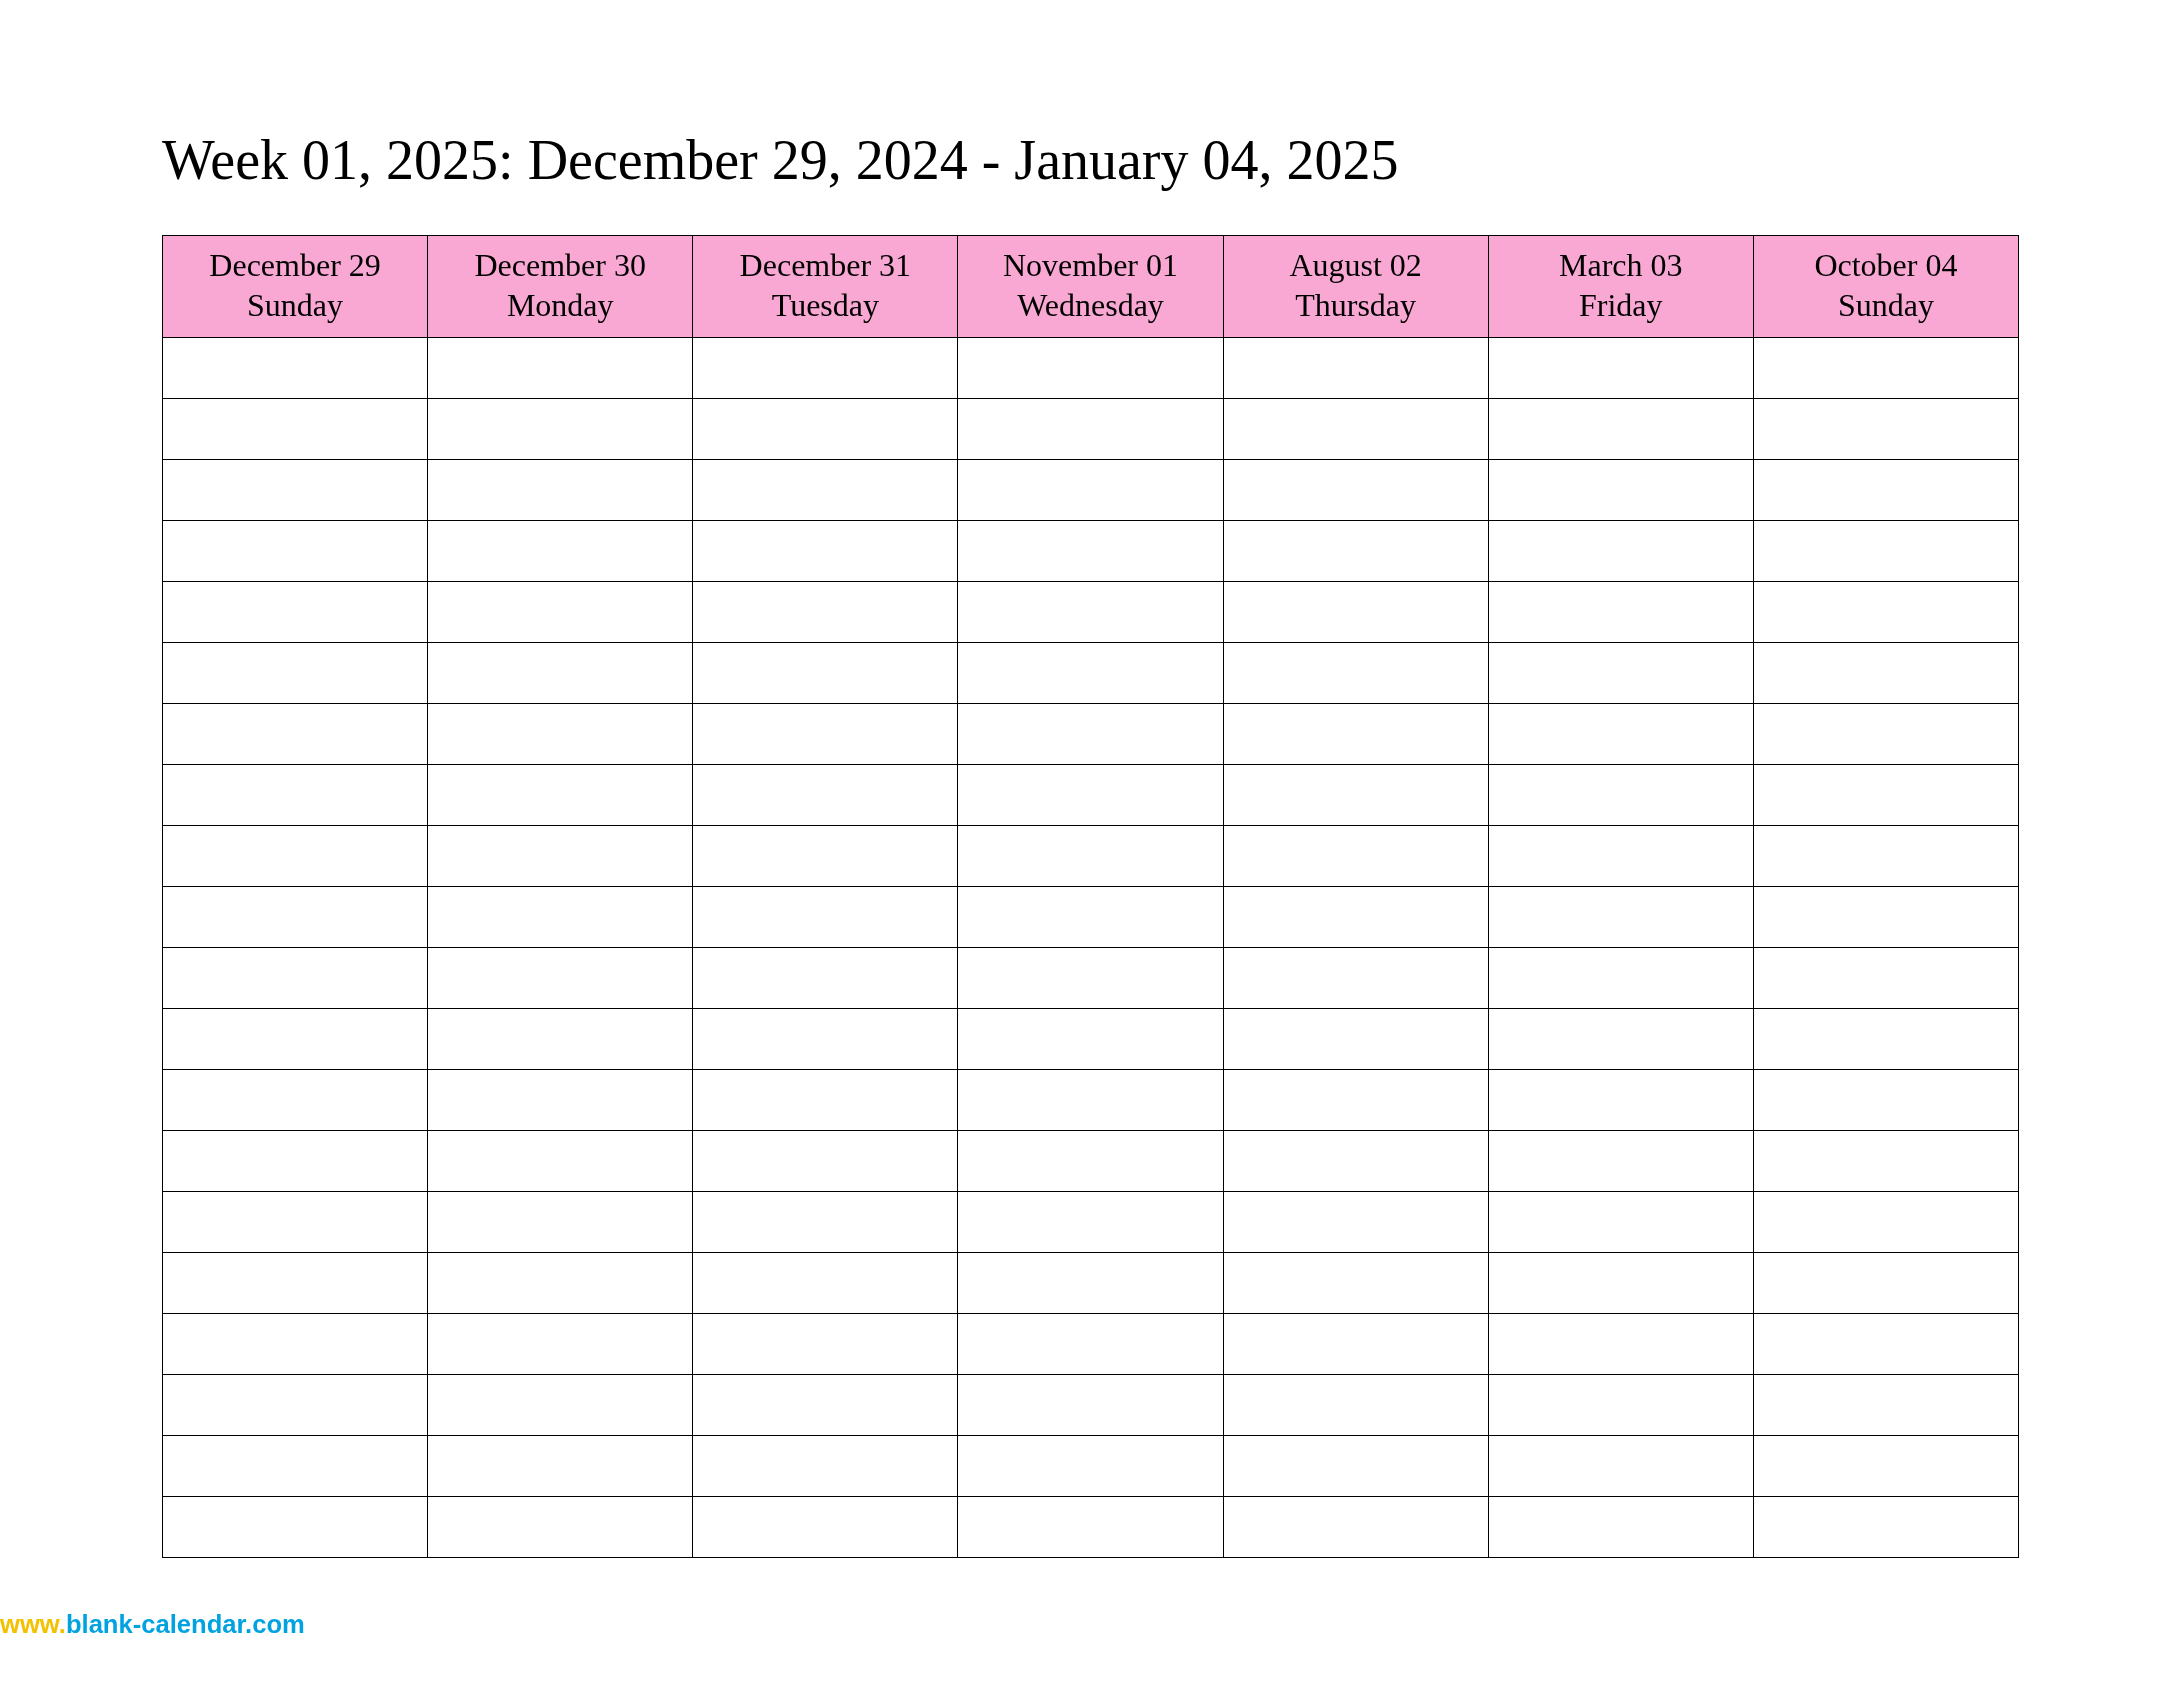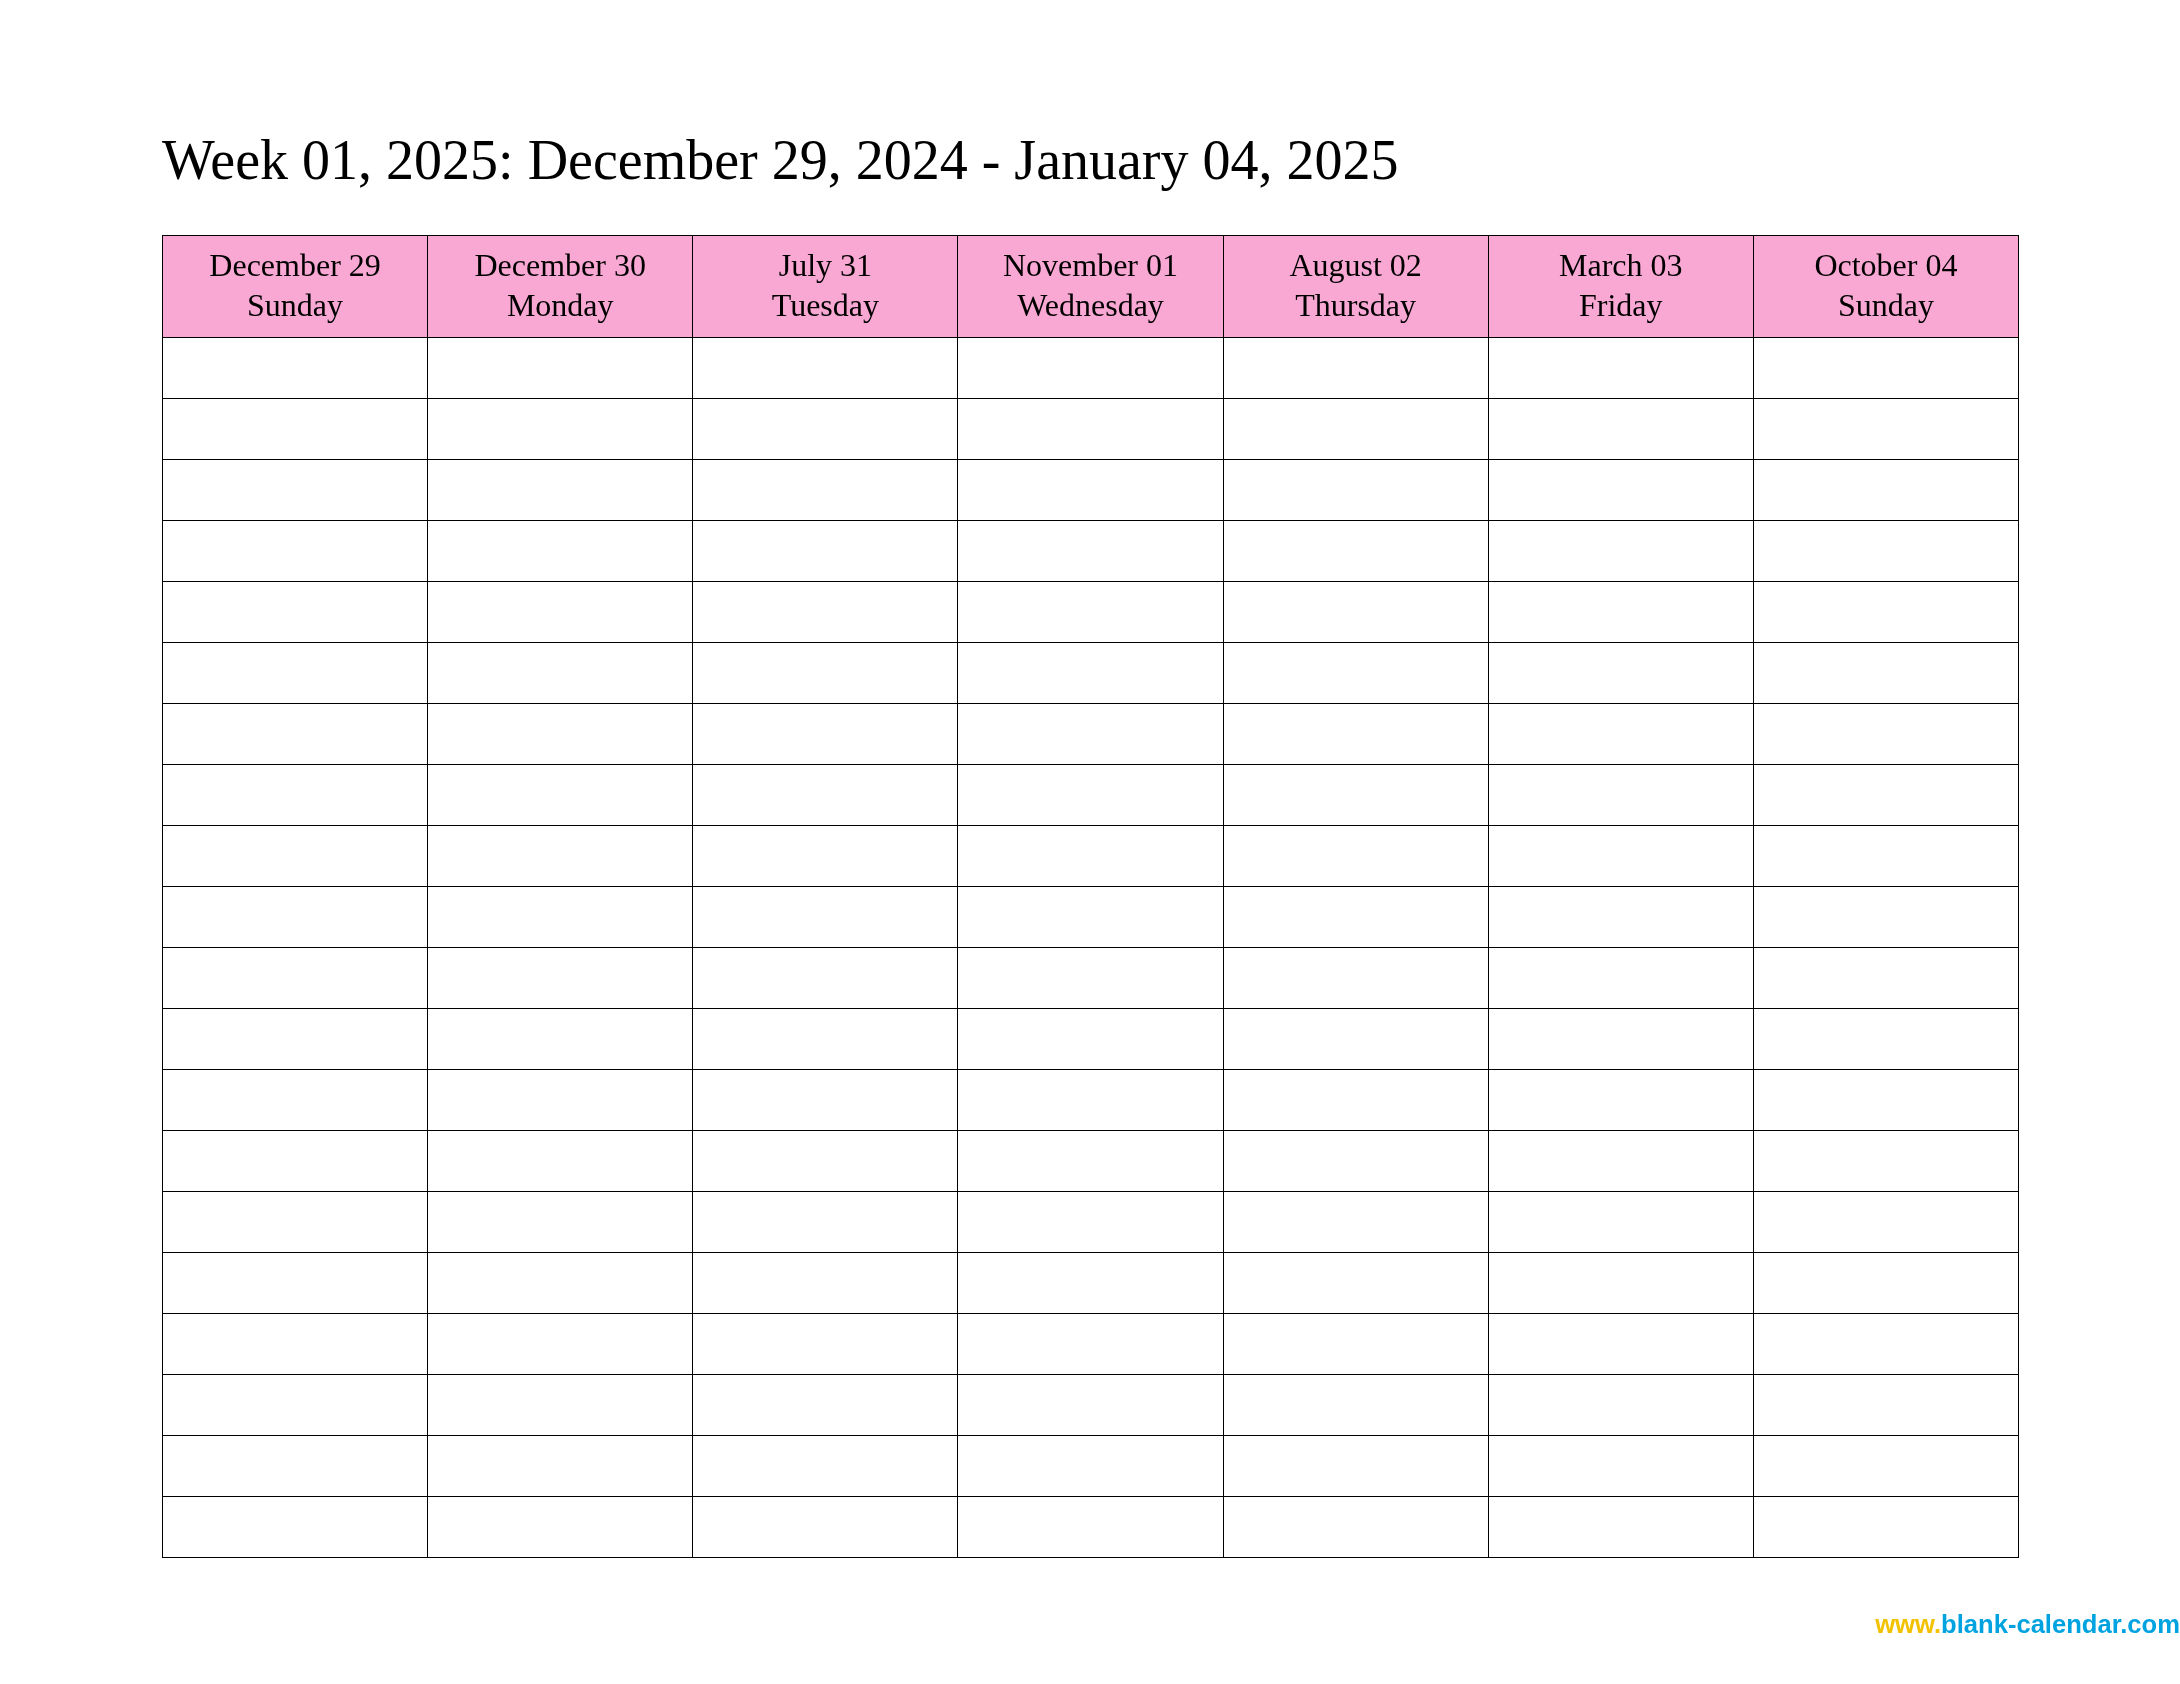--- a/index.html
+++ b/index.html
@@ -44,21 +44,21 @@
   table.calendar td {
     border: 1.7px solid #000;
     height: 60px;
     padding: 0;
   }
   .footer {
     position: absolute;
     left: 0;
     right: 0;
     top: 1610px;
-    text-align: right;
+    text-align: left;
     font-family: Arial, Helvetica, sans-serif;
     font-size: 25.6px;
     font-weight: bold;
   }
   .footer .www { color: #f2c100; }
   .footer .domain { color: #00a3e0; }
 </style>
 </head>
 <body>
 
@@ -70,21 +70,21 @@
       <tr>
         <th>
           <span class="date-line">December 29</span>
           <span class="day-line">Sunday</span>
         </th>
         <th>
           <span class="date-line">December 30</span>
           <span class="day-line">Monday</span>
         </th>
         <th>
-          <span class="date-line">July 31</span>
+          <span class="date-line">December 31</span>
           <span class="day-line">Tuesday</span>
         </th>
         <th>
           <span class="date-line">November 01</span>
           <span class="day-line">Wednesday</span>
         </th>
         <th>
           <span class="date-line">August 02</span>
           <span class="day-line">Thursday</span>
         </th>

